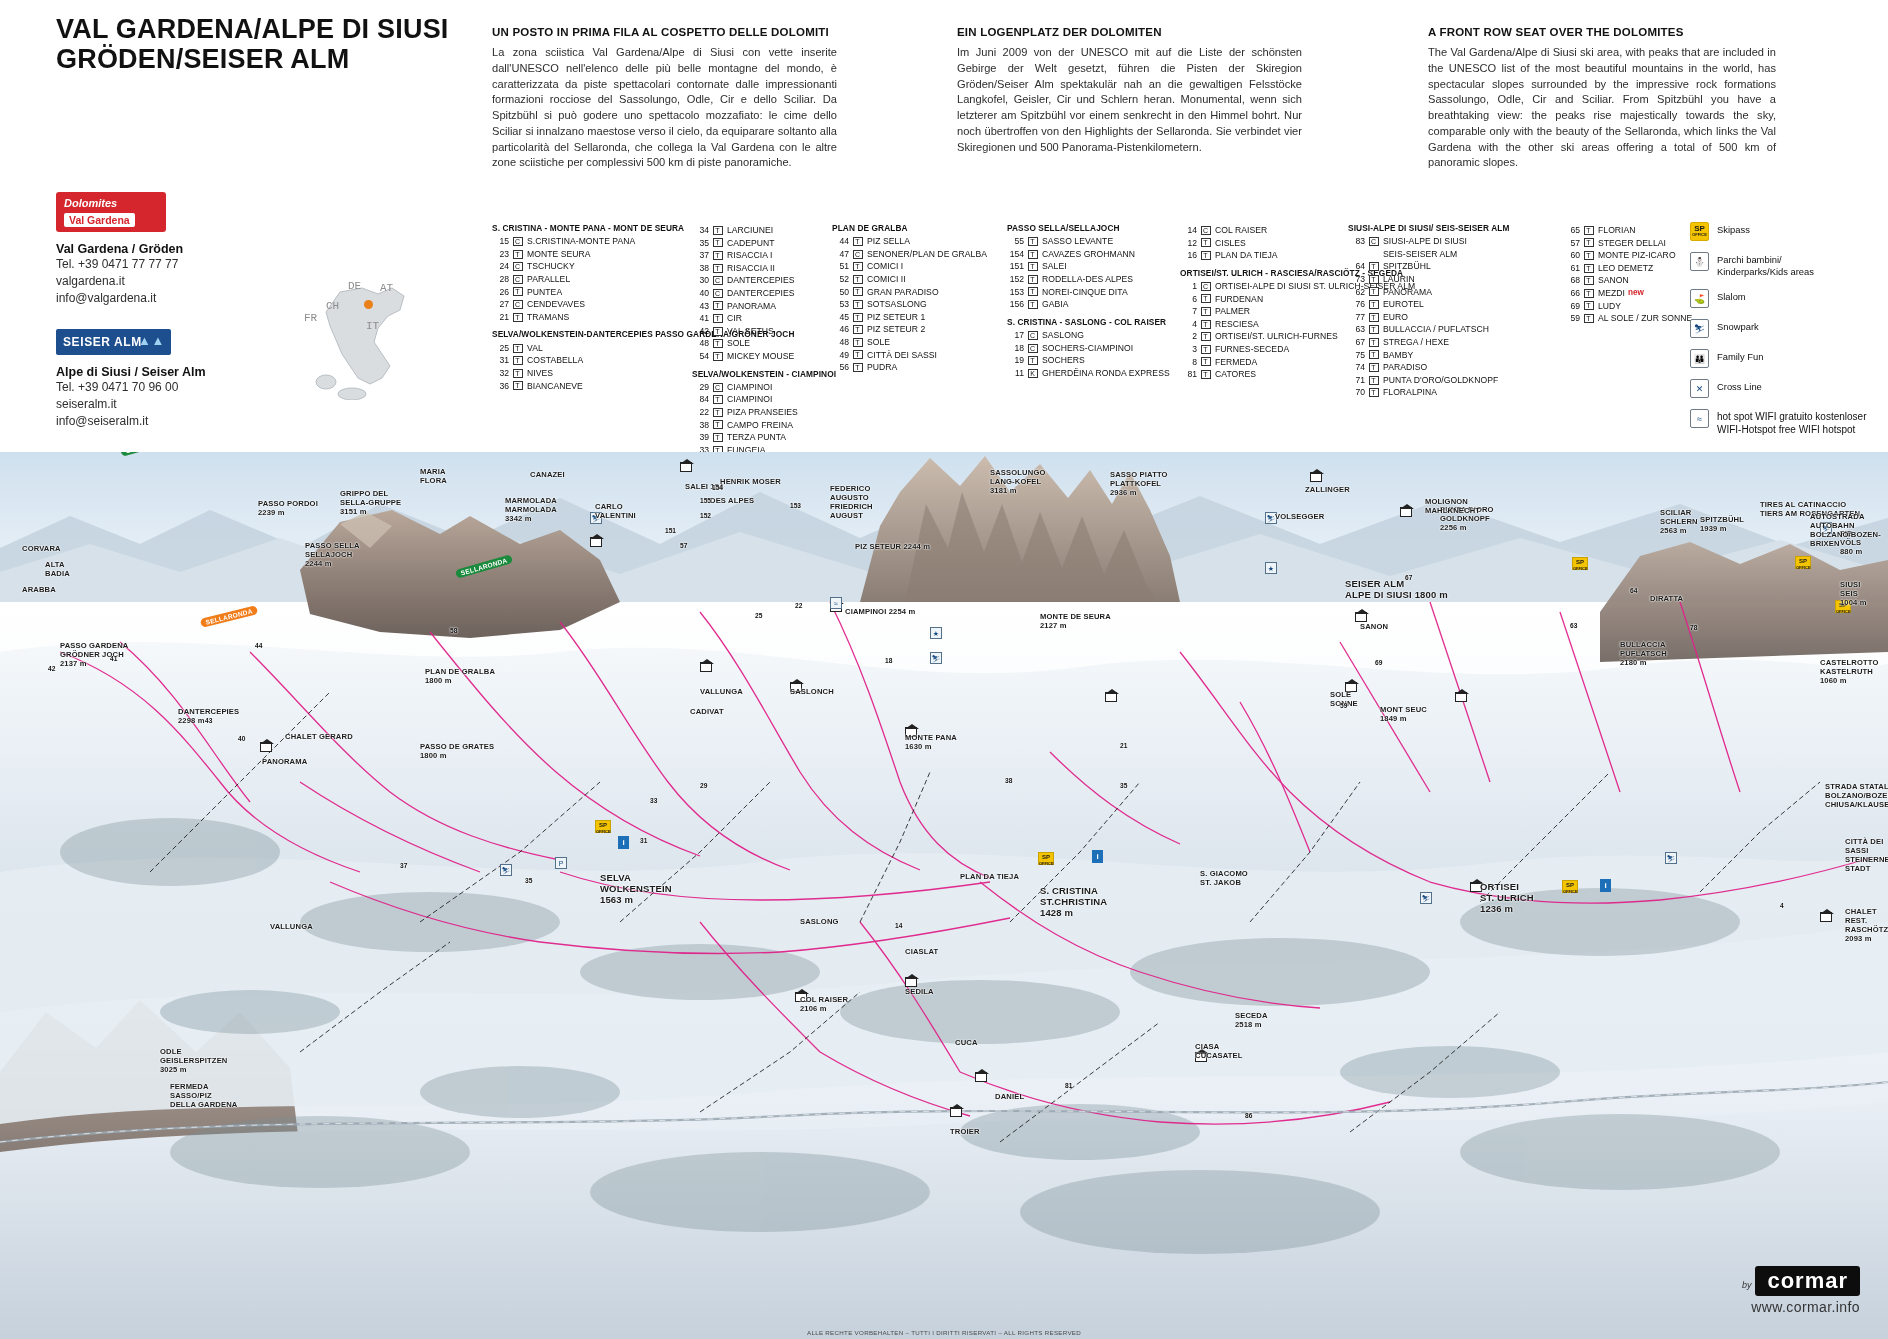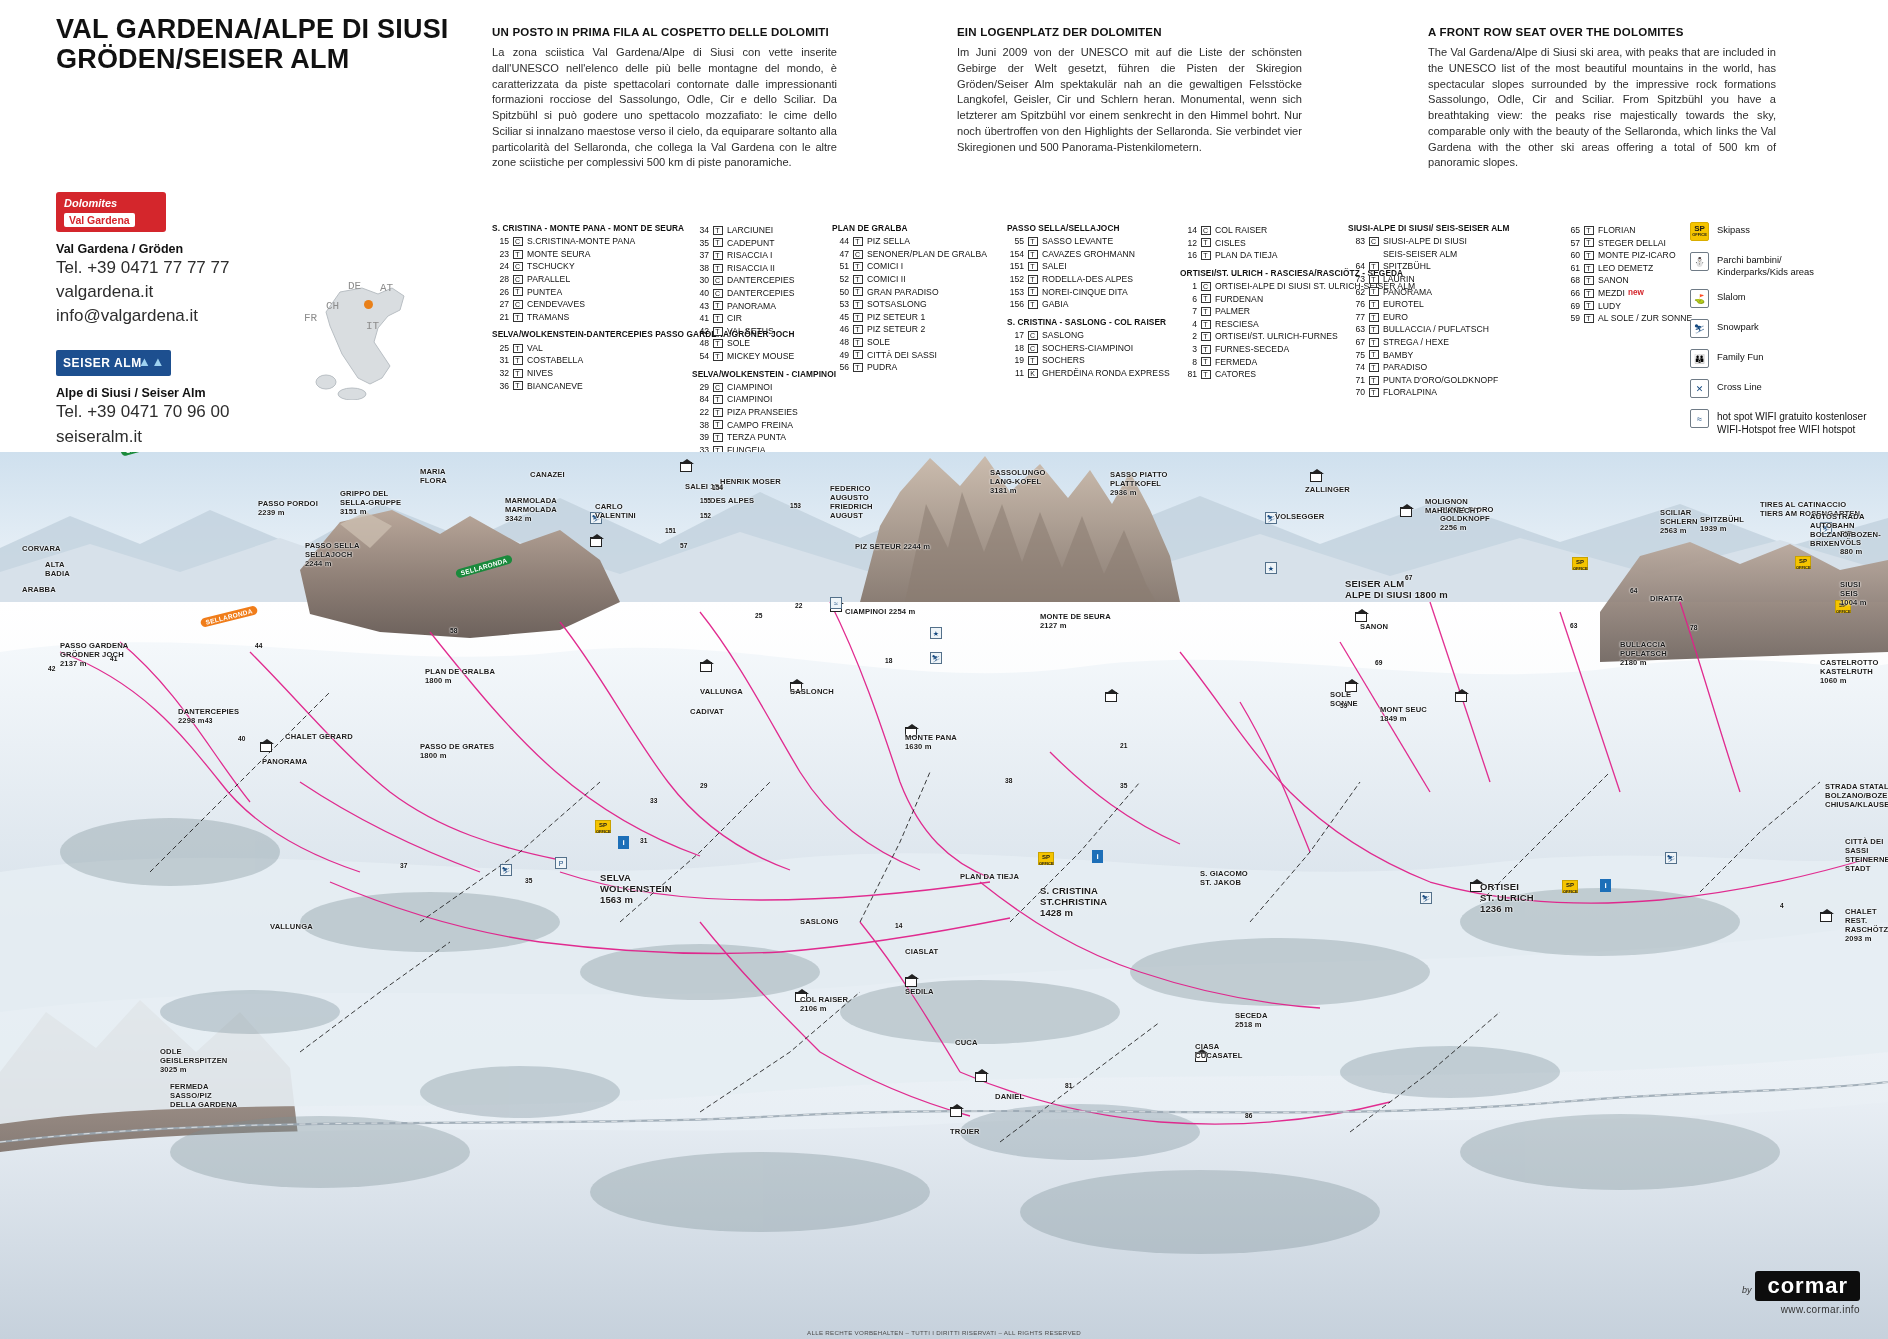--- a/index.html
+++ b/index.html
@@ -46,21 +46,21 @@
   .logo-dolomites {
     width:110px; height:40px; background:#d4262c; color:#fff; border-radius:3px;
     position:relative;
   }
   .logo-dolomites .l1 { position:absolute; left:8px; top:5px; font-size:11px; font-style:italic; font-weight:bold;}
   .logo-dolomites .l2 {
     position:absolute; left:8px; top:21px; font-size:10.5px; font-weight:bold; color:#d4262c;
     background:#fff; padding:1px 5px; border-radius:2px;
   }
   .contact-name { font-size:12.5px; font-weight:bold; margin-top:10px; color:#111;}
-  .contact-line { font-size:17px; color:#2d2d2d; line-height:1.42; }
+  .contact-line { font-size:12px; color:#2d2d2d; line-height:1.42; }
   .logo-seiser {
     margin-top:22px; width:115px; height:26px; background:#1d4f8f; color:#fff;
     font-size:12px; font-weight:bold; letter-spacing:.6px;
     display:flex; align-items:center; padding-left:7px; border-radius:2px;
     position:relative;
   }
   .logo-seiser .mt { position:absolute; right:6px; top:4px; font-size:13px; color:#9fd2f0;}
 
   
   #italy-map { position:absolute; left:300px; top:270px; width:150px; height:130px; }
@@ -139,21 +139,21 @@
   }
   
   #cormar {
     position:absolute; right:28px; bottom:24px; text-align:right;
   }
   #cormar .by { font-size:9px; color:#333; font-style:italic; display:inline-block; margin-right:4px;}
   #cormar .word {
     display:inline-block; background:#0d0d0d; color:#fff; font-size:22px; font-weight:bold;
     padding:2px 12px; letter-spacing:1px; border-radius:3px;
   }
-  #cormar .site { font-size:10px; color:#333; margin-top:3px; letter-spacing:.4px;}
+  #cormar .site { font-size:14px; color:#333; margin-top:3px; letter-spacing:.4px;}
   #copyline {
     position:absolute; left:50%; transform:translateX(-50%); bottom:3px;
     font-size:6.2px; color:#4a4a4a; letter-spacing:.3px; white-space:nowrap;
   }
 </style>
 </head>
 <body>
 
 <div id="page-tab">4</div>
 

